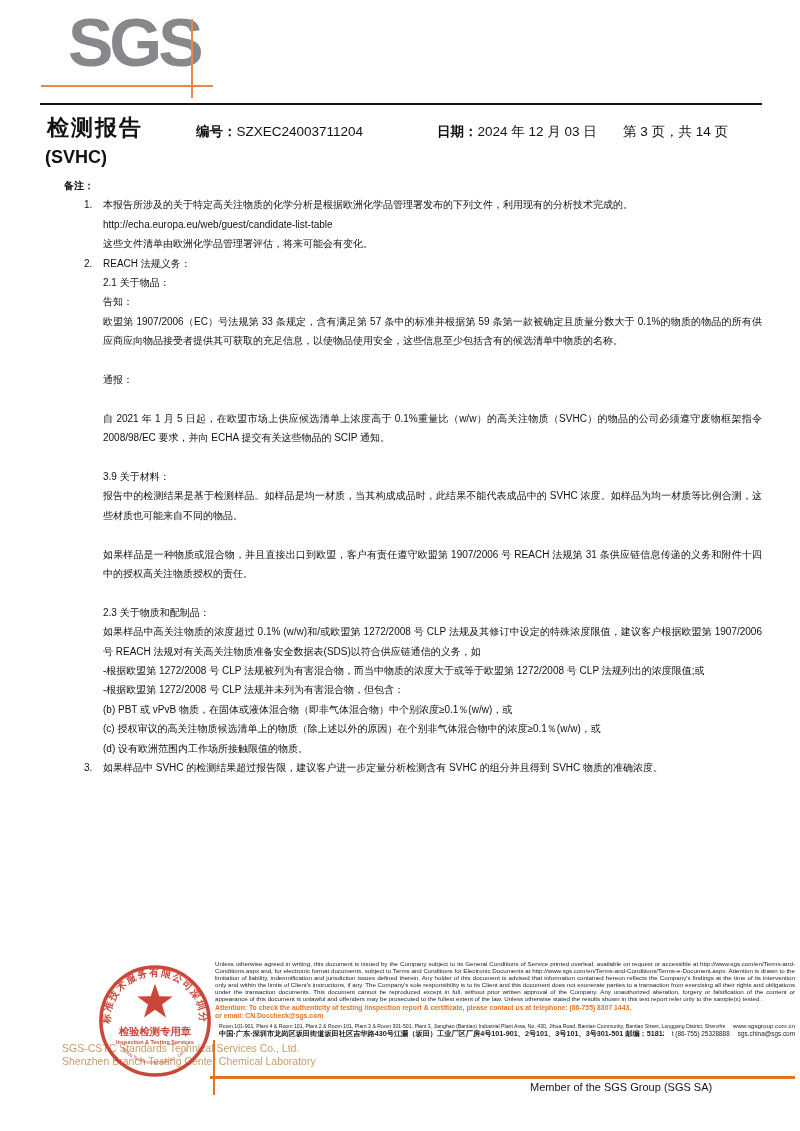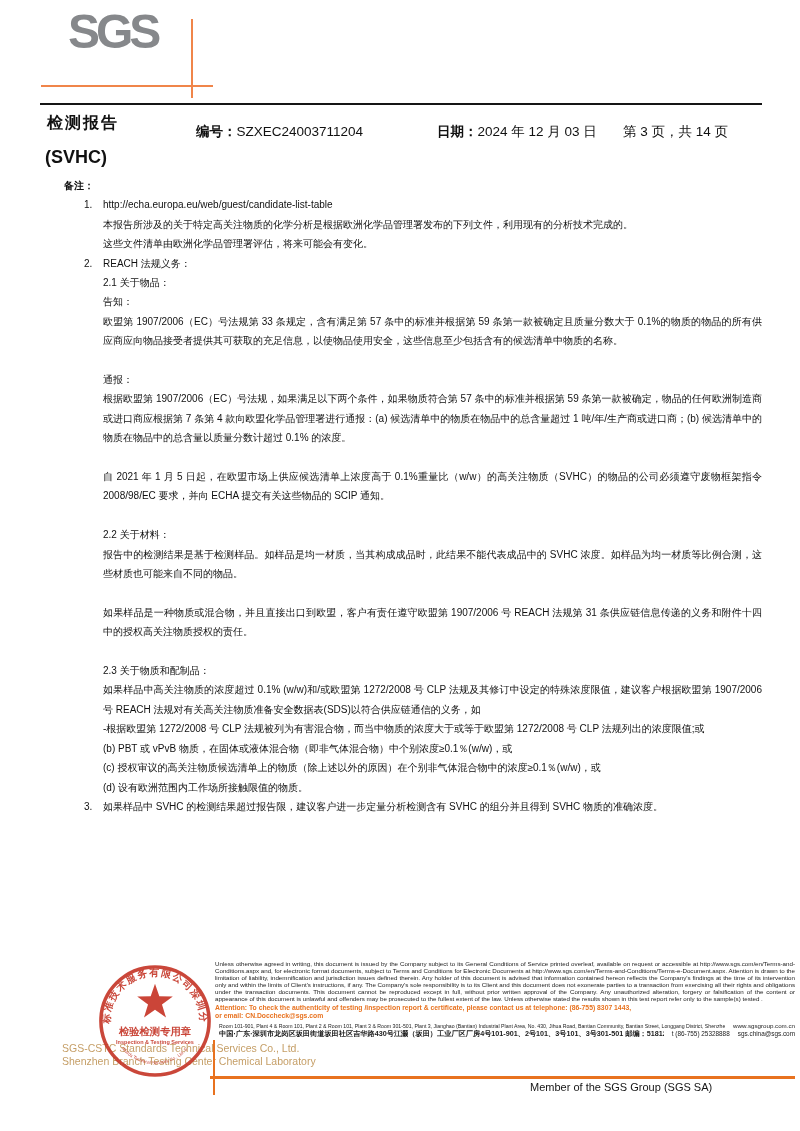--- a/index.html
+++ b/index.html
@@ -1,25 +1,25 @@
 <!DOCTYPE html>
 <html><head>
 <meta charset="utf-8">
 <style>
   html,body{margin:0;padding:0;background:#e8e8e8;}
   .page{position:relative;width:800px;height:1131px;background:#ffffff;margin:0 auto;
         font-family:"Liberation Sans",sans-serif;color:#111;overflow:hidden;}
 
   
-  .logo{position:absolute;left:68px;top:8px;font-size:48px;font-weight:bold;
+  .logo{position:absolute;left:68px;top:8px;font-size:68px;font-weight:bold;
         color:#86888b;letter-spacing:-4px;line-height:1;}
   .logo-hline{position:absolute;left:41px;top:85px;width:172px;height:2px;background:#f0854a;}
   .logo-vline{position:absolute;left:191px;top:19px;width:2px;height:79px;background:#f0854a;}
   .header-rule{position:absolute;left:40px;top:103px;width:722px;height:2px;background:#151515;}
-  .title{position:absolute;left:47px;top:113px;font-size:16px;font-weight:bold;letter-spacing:2px;}
+  .title{position:absolute;left:47px;top:113px;font-size:22px;font-weight:bold;letter-spacing:2px;}
   .subtitle{position:absolute;left:45px;top:147px;font-size:18px;font-weight:bold;}
   .meta{position:absolute;top:123px;font-size:13.5px;white-space:nowrap;}
   .meta .lbl{font-weight:bold;}
   .meta-no{left:196px;}
   .meta-date{left:437px;}
   .meta-page{left:623px;}
 
   
   .notes{position:absolute;left:64px;top:176px;width:698px;font-size:10px;line-height:19.4px;}
   .notes-label{font-weight:bold;}
@@ -74,46 +74,46 @@
     <span class="lbl">日期：</span><span>2024 年 12 月 03 日</span>
   </div>
   <div class="meta meta-page">第 3 页，共 14 页</div>
 
   <div class="notes">
     <div class="notes-label">备注：</div>
     <div id="notes-items">
         <div class="note-item">
           <span class="note-num">1.</span>
           <div class="note-body">
+            <div class="para">本报告所涉及的关于特定高关注物质的化学分析是根据欧洲化学品管理署发布的下列文件，利用现有的分析技术完成的。</div>
             <div class="para">http://echa.europa.eu/web/guest/candidate-list-table</div>
-            <div class="para">本报告所涉及的关于特定高关注物质的化学分析是根据欧洲化学品管理署发布的下列文件，利用现有的分析技术完成的。</div>
             <div class="para">这些文件清单由欧洲化学品管理署评估，将来可能会有变化。</div>
           </div>
         </div>
         <div class="note-item">
           <span class="note-num">2.</span>
           <div class="note-body">
             <div class="para">REACH 法规义务：</div>
             <div class="para">2.1 关于物品：</div>
             <div class="para">告知：</div>
             <div class="para">欧盟第 1907/2006（EC）号法规第 33 条规定，含有满足第 57 条中的标准并根据第 59 条第一款被确定且质量分数大于 0.1%的物质的物品的所有供应商应向物品接受者提供其可获取的充足信息，以使物品使用安全，这些信息至少包括含有的候选清单中物质的名称。</div>
             <div class="gap"></div>
             <div class="para">通报：</div>
-            <div class="para">根据欧盟第 1907/2006（EC）号法规，如果满足以下两个条件，如果物质符合第 57 条中的标准并根据第 59 条第一款被确定，物品的任何欧洲制造商或进口商应根据第 7 条第 4 款向欧盟化学品管理署进行通报：(a) 候选清单中的物质在物品中的总含量超过 1 吨/年/生产商或进口商；(b) 候选清单中的物质在物品中的总含量以质量分数计超过 0.1% 的浓度。</div>
             <div class="gap"></div>
             <div class="para">自 2021 年 1 月 5 日起，在欧盟市场上供应候选清单上浓度高于 0.1%重量比（w/w）的高关注物质（SVHC）的物品的公司必须遵守废物框架指令 2008/98/EC 要求，并向 ECHA 提交有关这些物品的 SCIP 通知。</div>
             <div class="gap"></div>
-            <div class="para">2.2 关于材料：</div>
+            <div class="para">3.9 关于材料：</div>
             <div class="para">报告中的检测结果是基于检测样品。如样品是均一材质，当其构成成品时，此结果不能代表成品中的 SVHC 浓度。如样品为均一材质等比例合测，这些材质也可能来自不同的物品。</div>
             <div class="gap"></div>
             <div class="para">如果样品是一种物质或混合物，并且直接出口到欧盟，客户有责任遵守欧盟第 1907/2006 号 REACH 法规第 31 条供应链信息传递的义务和附件十四中的授权高关注物质授权的责任。</div>
             <div class="gap"></div>
             <div class="para">2.3 关于物质和配制品：</div>
             <div class="para">如果样品中高关注物质的浓度超过 0.1% (w/w)和/或欧盟第 1272/2008 号 CLP 法规及其修订中设定的特殊浓度限值，建议客户根据欧盟第 1907/2006 号 REACH 法规对有关高关注物质准备安全数据表(SDS)以符合供应链通信的义务，如</div>
             <div class="para">-根据欧盟第 1272/2008 号 CLP 法规被列为有害混合物，而当中物质的浓度大于或等于欧盟第 1272/2008 号 CLP 法规列出的浓度限值;或</div>
+            <div class="para">-根据欧盟第 1272/2008 号 CLP 法规并未列为有害混合物，但包含：</div>
             <div class="para">(b) PBT 或 vPvB 物质，在固体或液体混合物（即非气体混合物）中个别浓度≥0.1％(w/w)，或</div>
             <div class="para">(c) 授权审议的高关注物质候选清单上的物质（除上述以外的原因）在个别非气体混合物中的浓度≥0.1％(w/w)，或</div>
             <div class="para">(d) 设有欧洲范围内工作场所接触限值的物质。</div>
           </div>
         </div>
         <div class="note-item">
           <span class="note-num">3.</span>
           <div class="note-body">
             <div class="para">如果样品中 SVHC 的检测结果超过报告限，建议客户进一步定量分析检测含有 SVHC 的组分并且得到 SVHC 物质的准确浓度。</div>
           </div>

